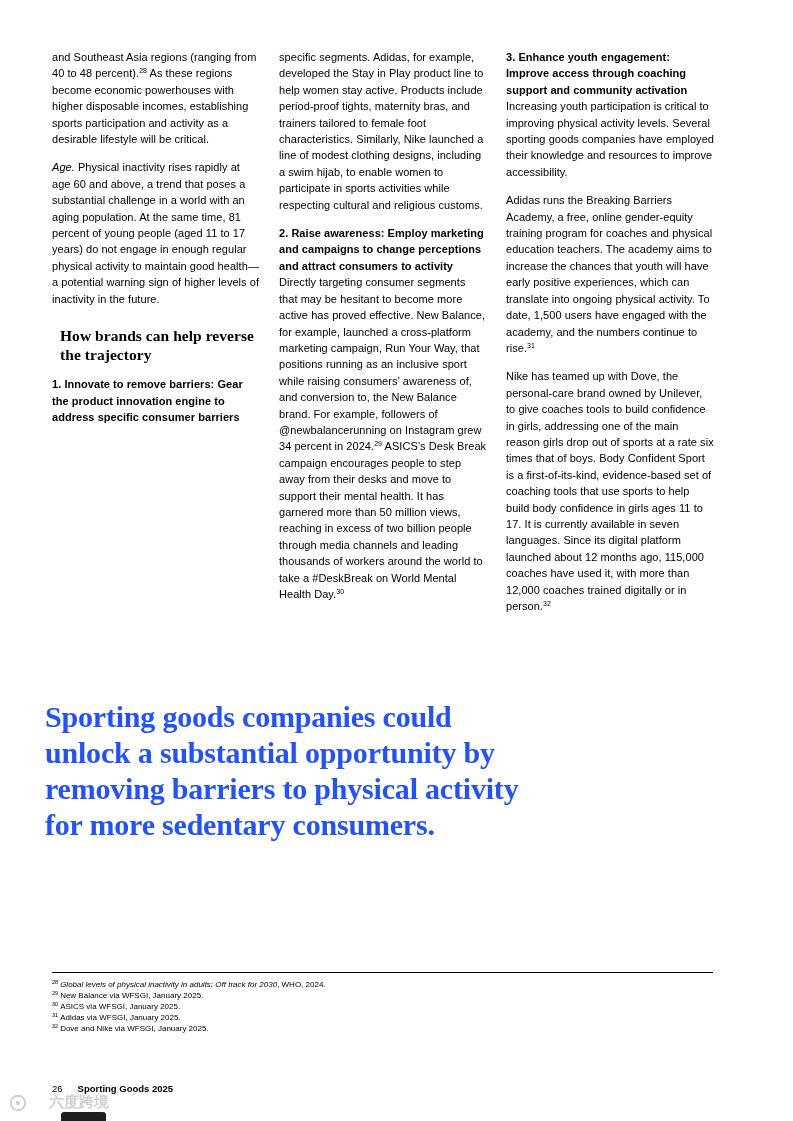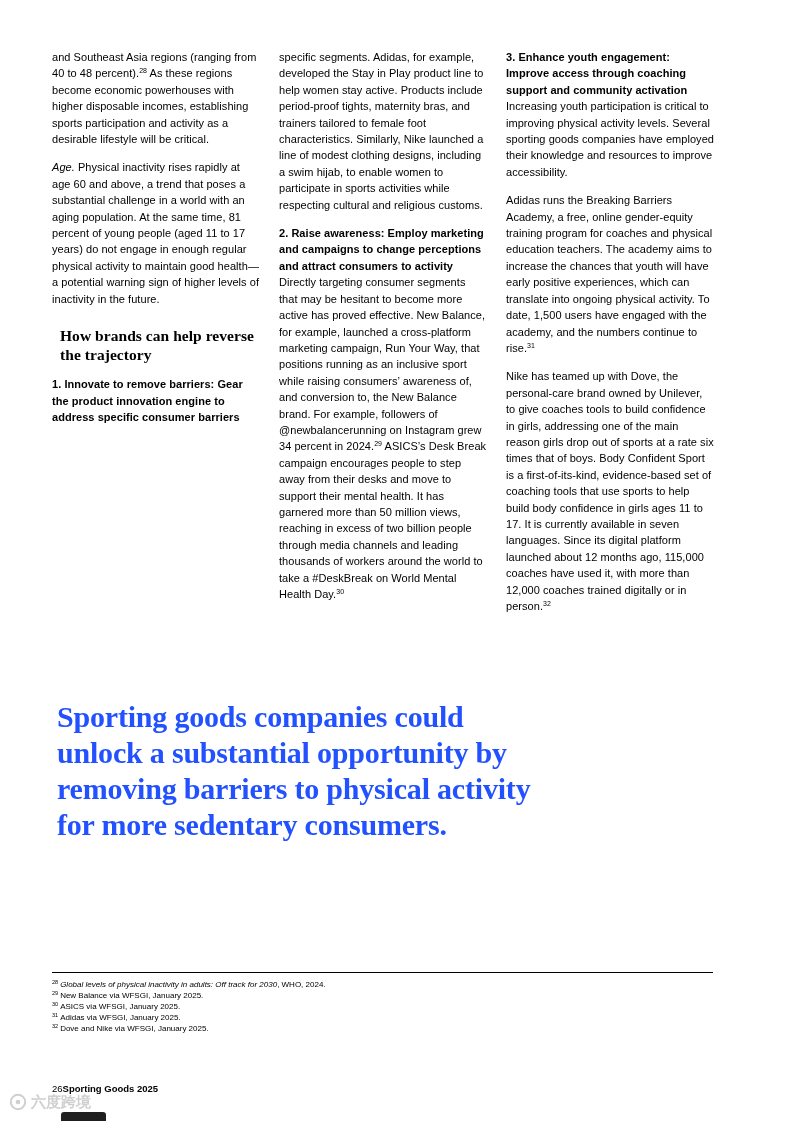--- a/index.html
+++ b/index.html
@@ -29,37 +29,37 @@
 
   
   .pull-quote {
     position: absolute; left: 45px; top: 699px;
     font-family: "Liberation Serif", serif;
     font-weight: 700;
     font-size: 30px; line-height: 36px;
     letter-spacing: -0.2px;
     color: #2251ff;
   }
-  .pq-line { white-space: nowrap; margin-left: 12px; }
+  .pq-line { white-space: nowrap; }
 
   
   .footnotes { position: absolute; left: 52px; top: 972px; width: 661px; font-size: 8px; line-height: 11px; }
   .fn-rule { border: 0; border-top: 1px solid #000; margin: 0 0 6px 0; }
   .fn sup { font-size: 5.5px; line-height: 0; vertical-align: 3px; margin-right: 2px; }
   .fn i { font-style: italic; }
 
   
   .page-footer { position: absolute; left: 52px; top: 1083px; font-size: 9.5px; }
-  .pg-num { }
+  .pg-num { margin-right: 15px; }
   .pg-title { font-weight: 700; }
 
   
   .watermark {
     position: absolute; left: 9px; top: 1093px;
-    display: flex; gap: 4px;
+    display: flex; align-items: center; gap: 22px;
     color: #cfcfcf; font-size: 15px; font-weight: 700;
   }
   .wm-icon { width: 18px; height: 18px; display: block; }
   .bottom-pill {
     position: absolute; left: 61px; top: 1112px;
     width: 45px; height: 14px;
     background: #1f1f1f; border-radius: 3px;
   }
 </style>
 </head>

